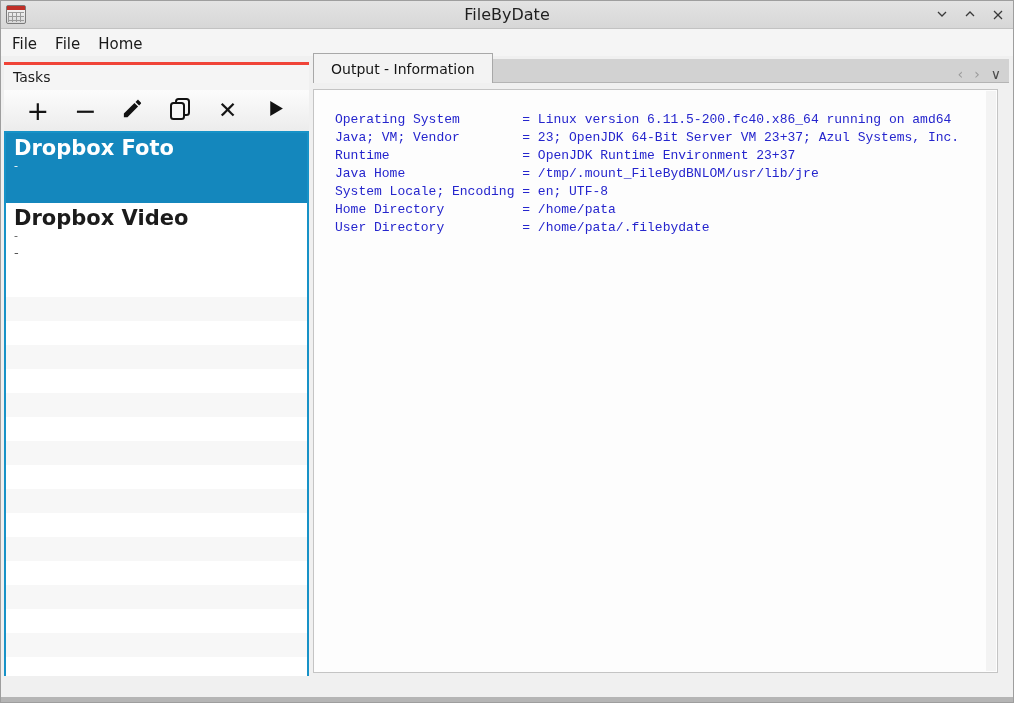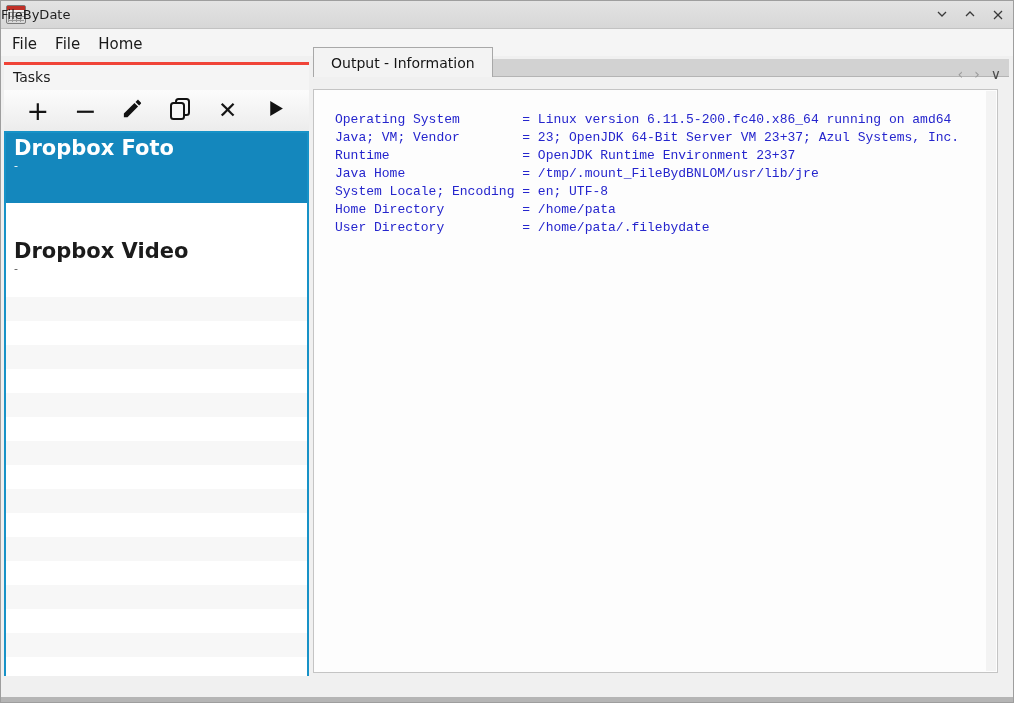--- a/index.html
+++ b/index.html
@@ -13,21 +13,21 @@
   .titlebar { position:absolute; top:0; left:0; right:0; height:28px;
               background:linear-gradient(#e3e3e3,#d7d7d7); border-bottom:1px solid #c2c2c2;
               display:flex; align-items:center; }
   .app-icon { width:20px; height:19px; margin-left:5px; position:relative;
               border:1px solid #7a7a7a; border-radius:2px; background:linear-gradient(#fafafa,#d8d8d8); }
   .app-icon::before { content:""; position:absolute; top:0; left:0; right:0; height:4px; background:#c03028; }
   .app-icon::after { content:""; position:absolute; left:1px; right:1px; top:6px; bottom:1px;
               background:
                 repeating-linear-gradient(to right,#9a9a9a 0 1px,transparent 1px 4px),
                 repeating-linear-gradient(to bottom,#9a9a9a 0 1px,transparent 1px 4px); }
-  .title-text { position:absolute; left:0; right:0; font-size:13px; color:#1f1f1f; }
+  .title-text { position:absolute; left:0; right:0; text-align:center; font-size:16px; color:#1f1f1f; }
   .win-controls { position:absolute; right:8px; top:0; height:28px; display:flex; align-items:center; gap:14px; }
   .win-btn { width:14px; height:14px; display:flex; align-items:center; justify-content:center; cursor:default; }
 
   
   .menubar { position:absolute; top:28px; left:0; right:0; height:27px; background:#f5f5f5;
              display:flex; align-items:flex-end; padding-left:2px; }
   .menu-item { font-size:15px; color:#1a1a1a; padding:3px 9px; }
 
   
   .tasks-panel { position:absolute; left:3px; top:61px; width:305px; height:616px;
@@ -40,29 +40,29 @@
               color:#141414; }
   .glyph-lg { font-size:27px; font-weight:400; line-height:1; }
   .glyph-x  { font-size:23px; line-height:1; }
 
   .task-list { flex:1; background:#ffffff; border:2px solid #1792c7; overflow:hidden;
                display:flex; flex-direction:column; }
   .task-row { height:70px; padding:5px 8px 0 8px; }
   .task-row.selected { background:var(--sel-blue); color:#ffffff; }
   .task-title { font-size:21px; font-weight:bold; line-height:20px; }
   .task-row.selected .task-title { color:#ffffff; }
-  .task-row:not(.selected) .task-title { color:#1b1b1b;margin-top:33px; }
+  .task-row:not(.selected) .task-title { color:#1b1b1b; }
   .task-sub { font-size:11px; line-height:16px; }
   .task-date { font-size:13px; line-height:17px; }
   .task-row:not(.selected) .task-sub, .task-row:not(.selected) .task-date { color:#555; }
   .list-filler { flex:1;
       background:repeating-linear-gradient(to bottom,#ffffff 0 24px,#f7f7f7 24px 48px); }
 
   
-  .tabstrip { position:absolute; left:312px; top:58px; right:4px; height:18px;
+  .tabstrip { position:absolute; left:312px; top:58px; right:4px; height:24px;
               background:#d2d2d2; border-bottom:1px solid #b4b4b4; display:flex; align-items:flex-end; }
   .tab-active { height:30px; background:#f3f3f3; border:1px solid #a8a8a8; border-bottom:none;
                 display:flex; align-items:center; padding:0 17px; font-size:14px; color:#151515;
                 position:relative; z-index:2; margin-bottom:-1px; }
   .tab-controls { position:absolute; right:8px; top:0; height:30px; display:flex; align-items:center; gap:11px; }
   .tab-ctl { font-size:14px; line-height:1; }
   .tab-ctl.disabled { color:#9a9a9a; }
   .tab-ctl.enabled { color:#4c4c4c; }
 
   .output-panel { position:absolute; left:312px; top:88px; width:685px; height:584px;

